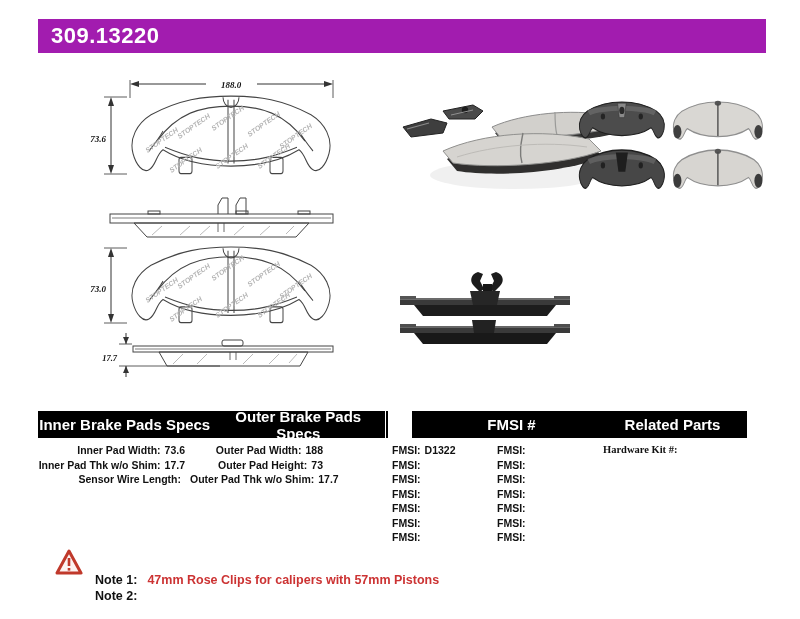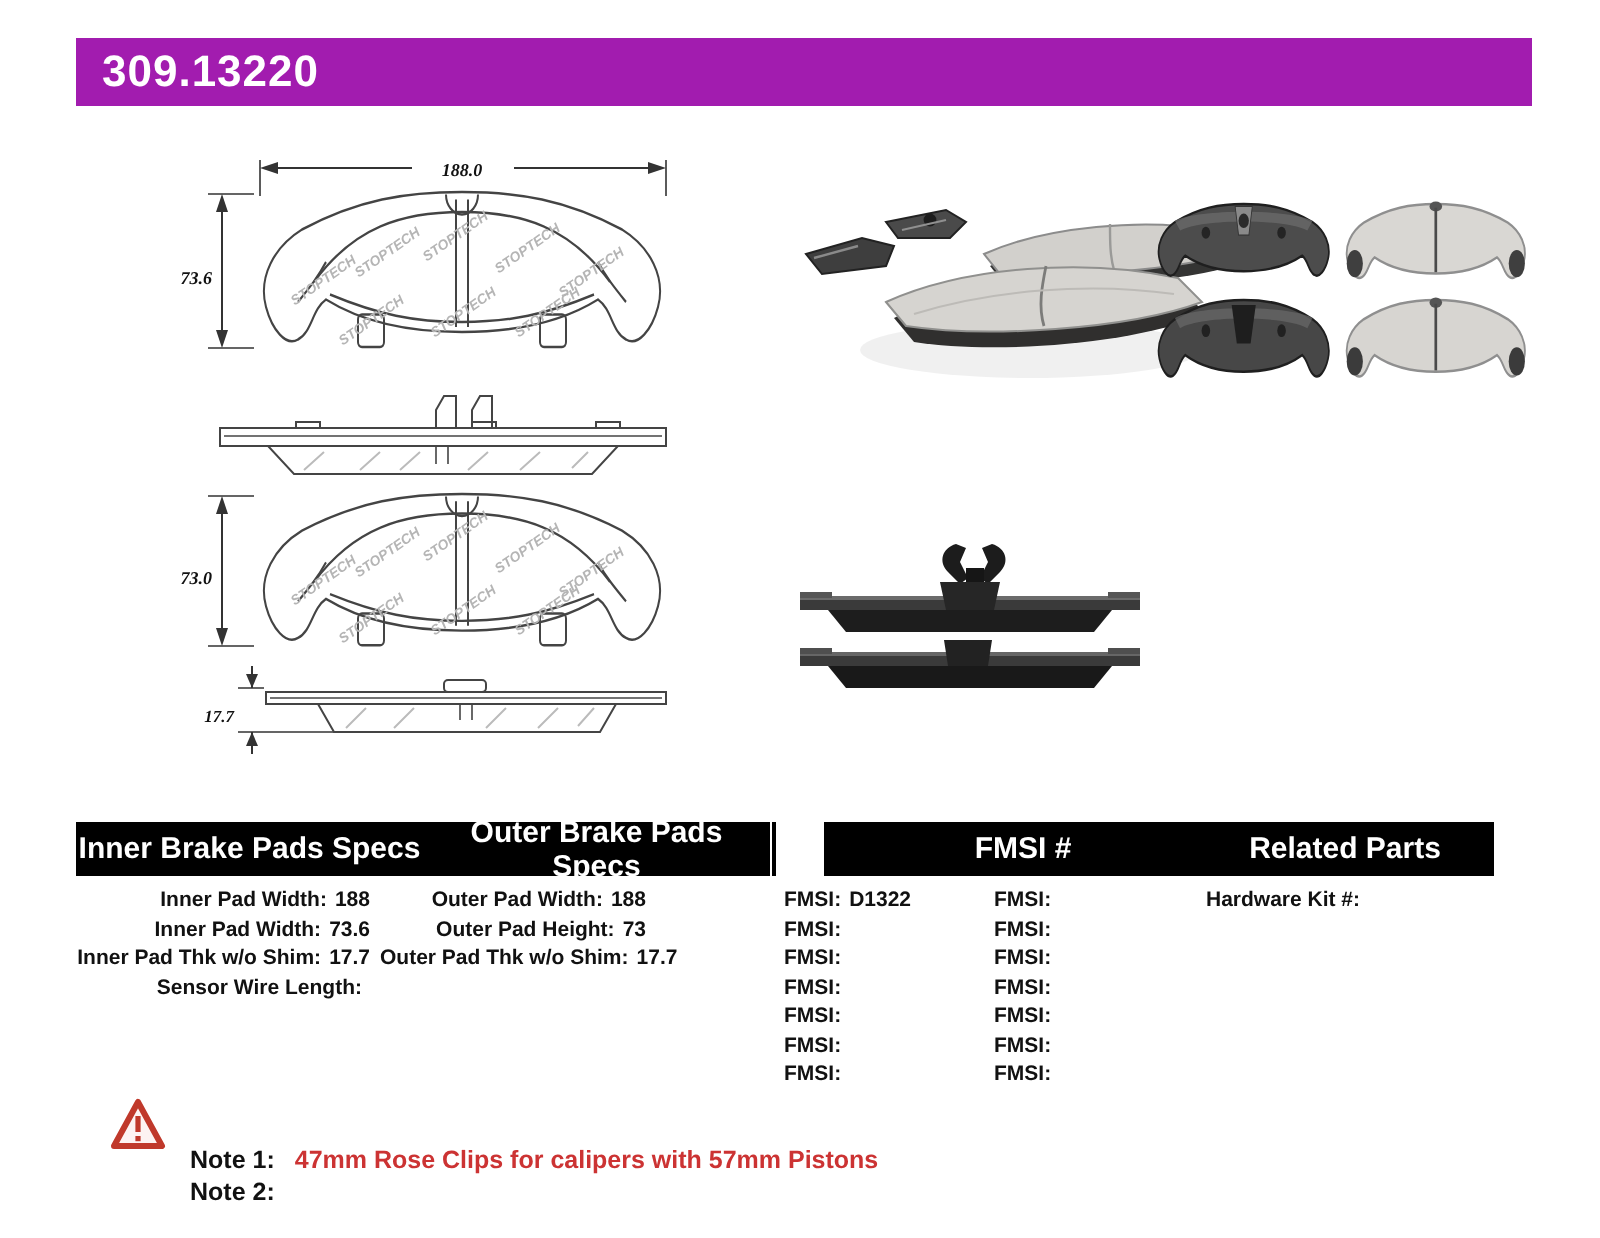--- a/index.html
+++ b/index.html
@@ -19,21 +19,21 @@
   .th-fmsi{left:412px;width:199px;}
   .th-rel{left:598px;width:149px;}
   .th-div{position:absolute;top:411px;width:2px;height:27px;background:#000;}
   
   .col{position:absolute;top:443px;}
   .row{height:14.5px;line-height:14.5px;font-size:10.5px;font-weight:bold;white-space:nowrap;}
   .col-inner{left:20px;width:165px;text-align:right;}
   .col-outer{left:190px;width:133px;text-align:right;}
   .col-fmsi-l{left:392px;}
   .col-fmsi-r{left:497px;}
-  .col-rel{left:603px;}
+  .col-rel{left:603px;font-family:Liberation Serif, serif;}
   .val{margin-left:4px;}
   
   .note-lines{position:absolute;left:95px;top:548px;margin-top:24px;}
   .note-line{height:16px;line-height:16px;font-size:12.5px;font-weight:bold;white-space:nowrap;}
   .note-text-red{color:#cc3333;margin-left:10px;}
   .gfx{position:absolute;left:0;top:60px;}
   .warn{position:absolute;left:55px;top:549px;}
 </style>
 </head>
 <body>
@@ -242,21 +242,20 @@
     <div class="th-div" style="left:386px"></div>
     <div class="th th-fmsi">
       <span>FMSI #</span>
     </div>
     <div class="th-div" style="left:592px"></div>
     <div class="th th-rel">
       <span>Related Parts</span>
     </div>
 
     <div class="col col-inner">
-      <div class="row"><span class="lbl">Inner Pad Width:</span><span class="val">188</span></div>
       <div class="row"><span class="lbl">Inner Pad Width:</span><span class="val">73.6</span></div>
       <div class="row"><span class="lbl">Inner Pad Thk w/o Shim:</span><span class="val">17.7</span></div>
       <div class="row"><span class="lbl">Sensor Wire Length:</span><span class="val"></span></div>
     </div>
 
     <div class="col col-outer">
       <div class="row"><span class="lbl">Outer Pad Width:</span><span class="val">188</span></div>
       <div class="row"><span class="lbl">Outer Pad Height:</span><span class="val">73</span></div>
       <div class="row"><span class="lbl">Outer Pad Thk w/o Shim:</span><span class="val">17.7</span></div>
     </div>

